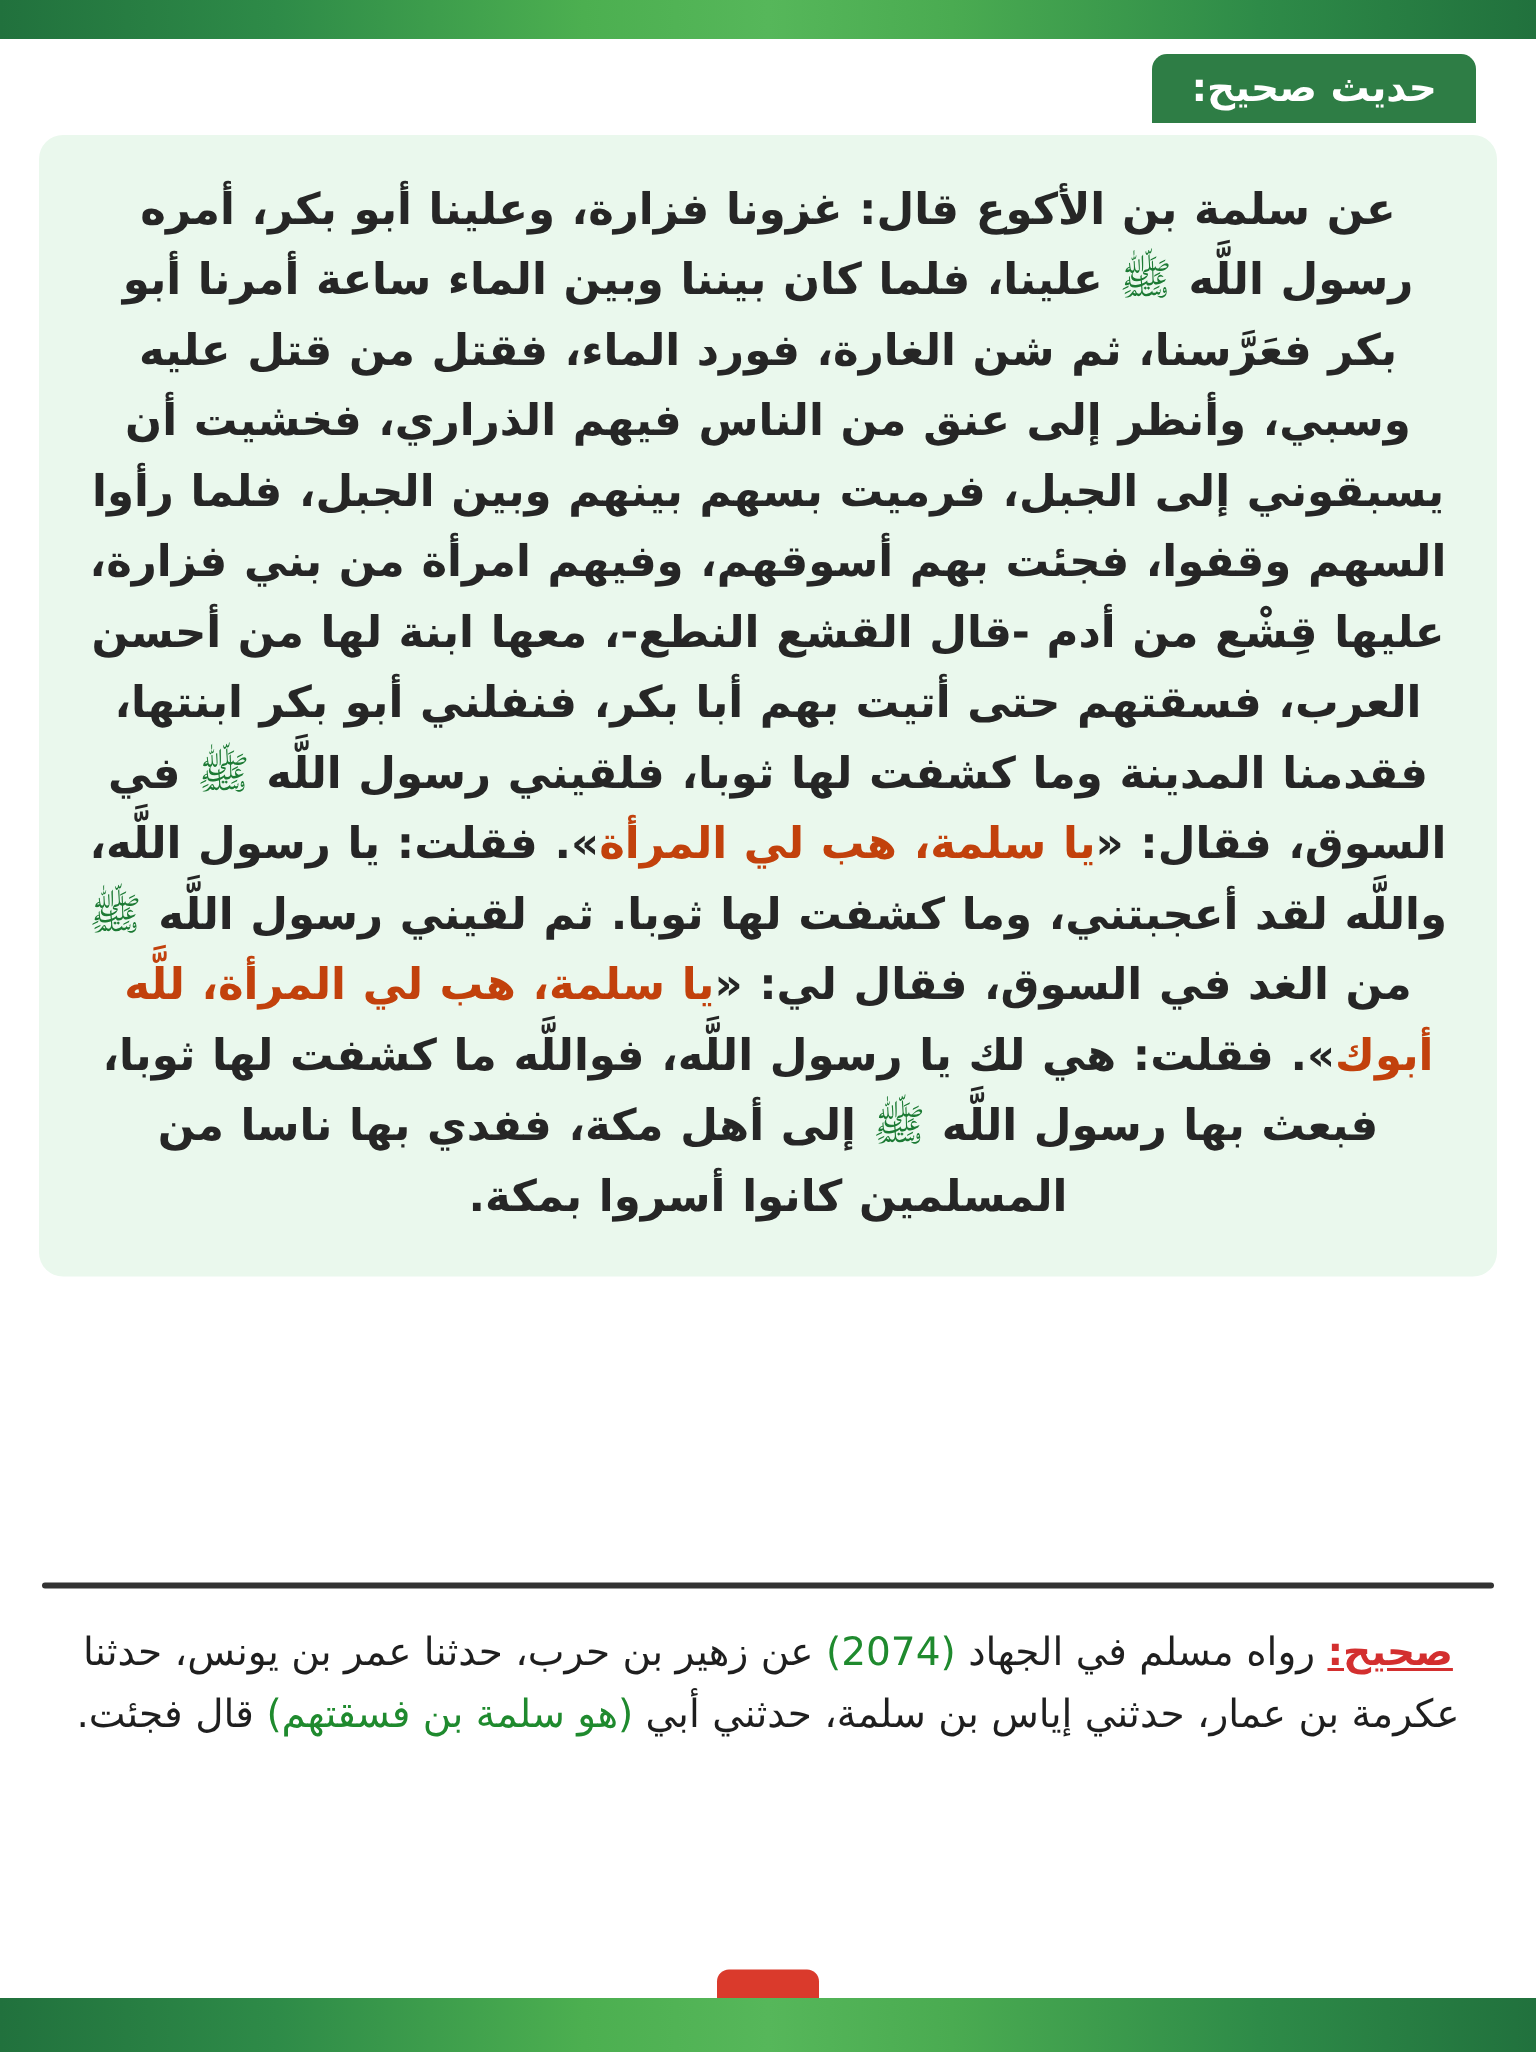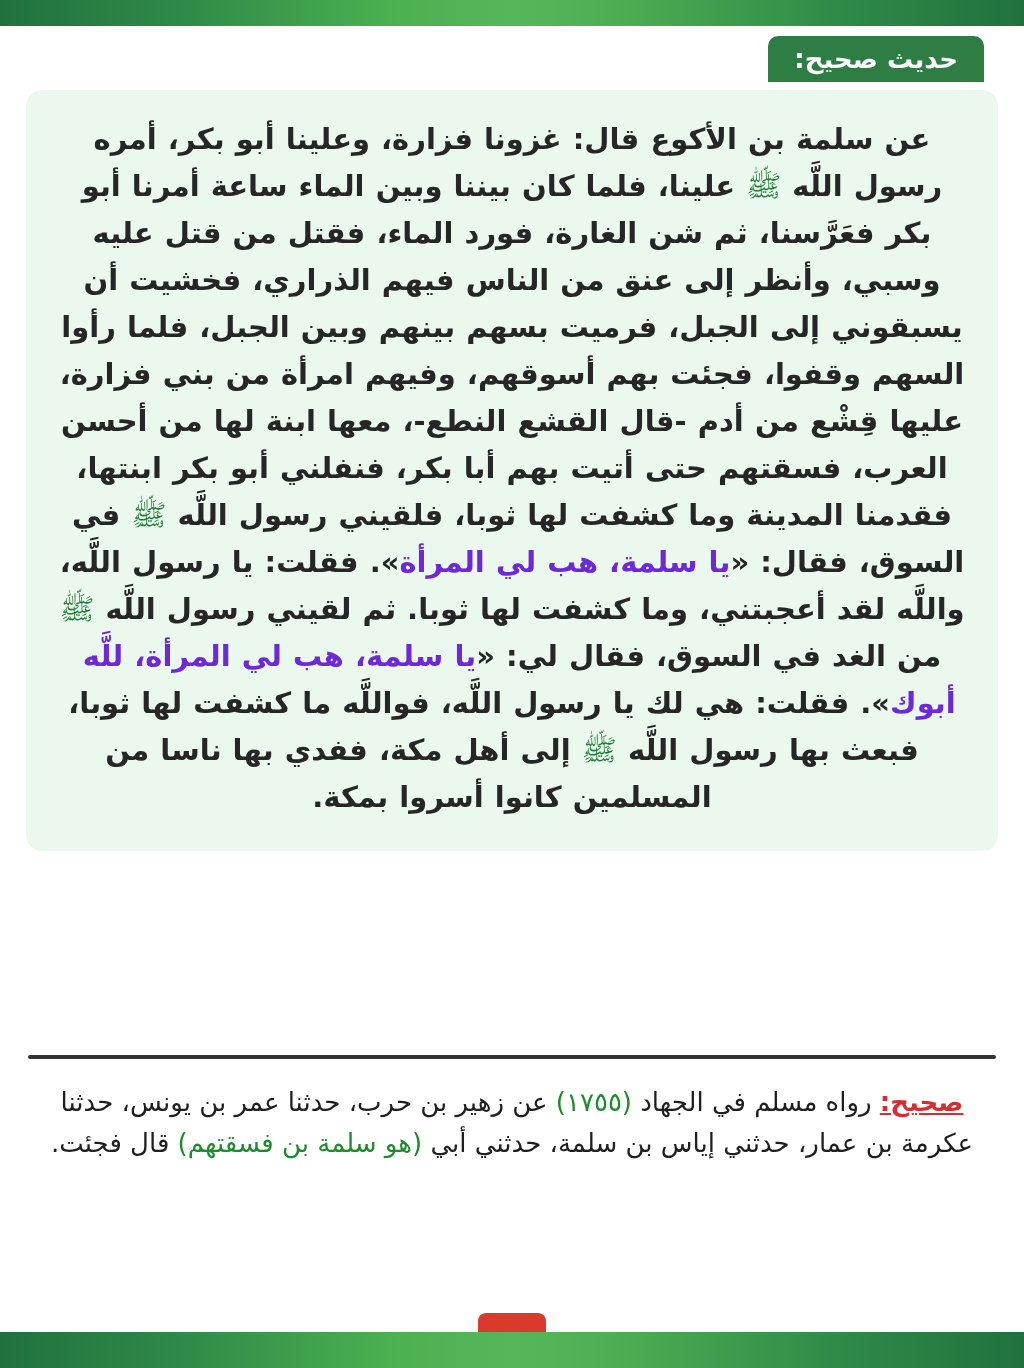--- a/index.html
+++ b/index.html
@@ -70,21 +70,21 @@
   }
   .hadith-text {
     color: #262626;
     font-size: 29px;
     font-weight: 700;
     line-height: 1.62;
     text-align: center;
     word-spacing: 1px;
   }
   .hl-blue {
-    color: #6d28d9;
+    color: #c2410c;
   }
   .pbuh {
     color: #1c7a34;
     font-weight: 400;
   }
 
   
   .divider {
     position: absolute;
     top: 1055px;
@@ -152,19 +152,19 @@
 
 <div class="hadith-card">
   <div class="hadith-text">
     <span>عن سلمة بن الأكوع قال: غزونا فزارة، وعلينا أبو بكر، أمره رسول اللَّه </span><span class="pbuh">ﷺ</span><span> علينا، فلما كان بيننا وبين الماء ساعة أمرنا أبو بكر فعَرَّسنا، ثم شن الغارة، فورد الماء، فقتل من قتل عليه وسبي، وأنظر إلى عنق من الناس فيهم الذراري، فخشيت أن يسبقوني إلى الجبل، فرميت بسهم بينهم وبين الجبل، فلما رأوا السهم وقفوا، فجئت بهم أسوقهم، وفيهم امرأة من بني فزارة، عليها قِشْع من أدم -قال القشع النطع-، معها ابنة لها من أحسن العرب، فسقتهم حتى أتيت بهم أبا بكر، فنفلني أبو بكر ابنتها، فقدمنا المدينة وما كشفت لها ثوبا، فلقيني رسول اللَّه </span><span class="pbuh">ﷺ</span><span> في السوق، فقال: «</span><span class="hl-blue">يا سلمة، هب لي المرأة</span><span>». فقلت: يا رسول اللَّه، واللَّه لقد أعجبتني، وما كشفت لها ثوبا. ثم لقيني رسول اللَّه </span><span class="pbuh">ﷺ</span><span> من الغد في السوق، فقال لي: «</span><span class="hl-blue">يا سلمة، هب لي المرأة، للَّه أبوك</span><span>». فقلت: هي لك يا رسول اللَّه، فواللَّه ما كشفت لها ثوبا، فبعث بها رسول اللَّه </span><span class="pbuh">ﷺ</span><span> إلى أهل مكة، ففدي بها ناسا من المسلمين كانوا أسروا بمكة.</span>
   </div>
 </div>
 
 <div class="divider"></div>
 
 <div class="source-block">
-  <span class="grade">صحيح:</span><span> رواه مسلم في الجهاد </span><span class="num-green">(١٧٥٥)</span><span> عن زهير بن حرب، حدثنا عمر بن يونس، حدثنا عكرمة بن عمار، حدثني إياس بن سلمة، حدثني أبي </span><span class="hl-green">(هو سلمة بن فسقتهم)</span><span> قال فجئت.</span>
+  <span class="grade">صحيح:</span><span> رواه مسلم في الجهاد </span><span class="num-green">(2074)</span><span> عن زهير بن حرب، حدثنا عمر بن يونس، حدثنا عكرمة بن عمار، حدثني إياس بن سلمة، حدثني أبي </span><span class="hl-green">(هو سلمة بن فسقتهم)</span><span> قال فجئت.</span>
 </div>
 
 <div class="footer-banner">
 </div>
 
 <div class="edge-bar bottom"></div>
 
 </body></html>

